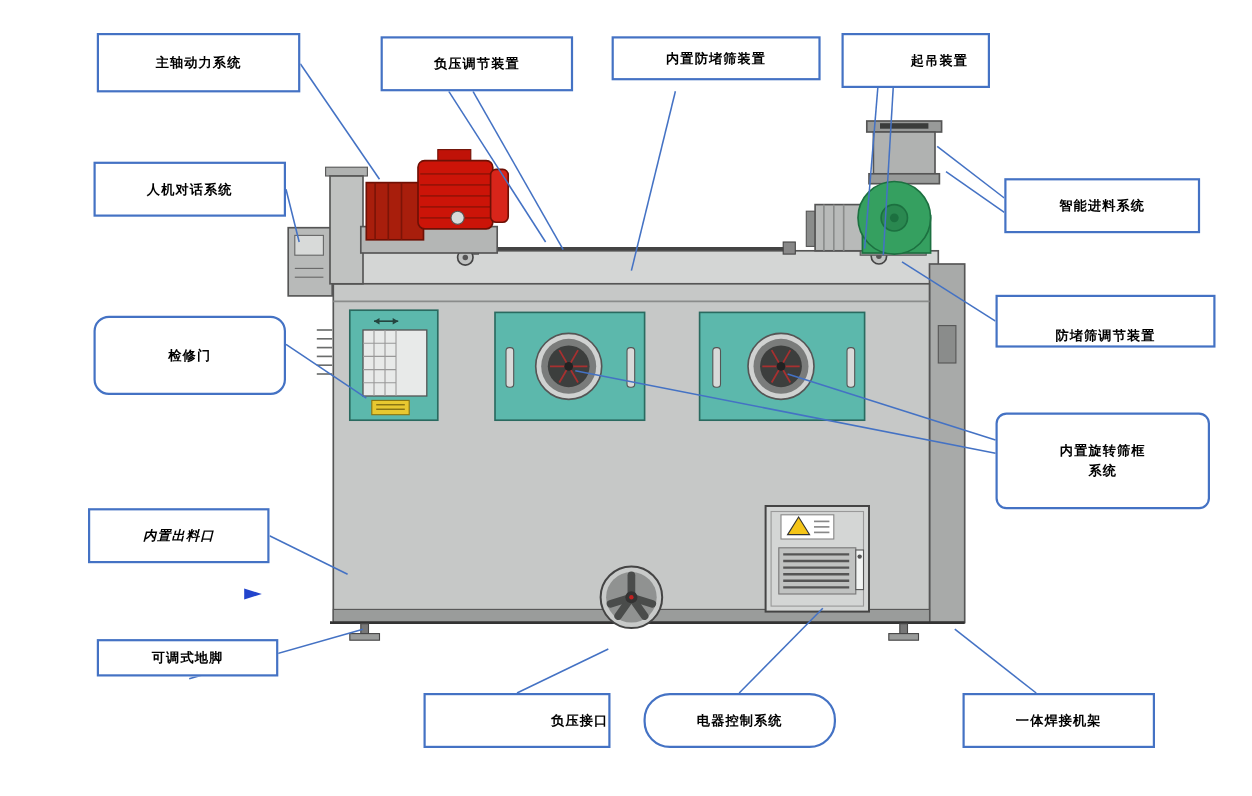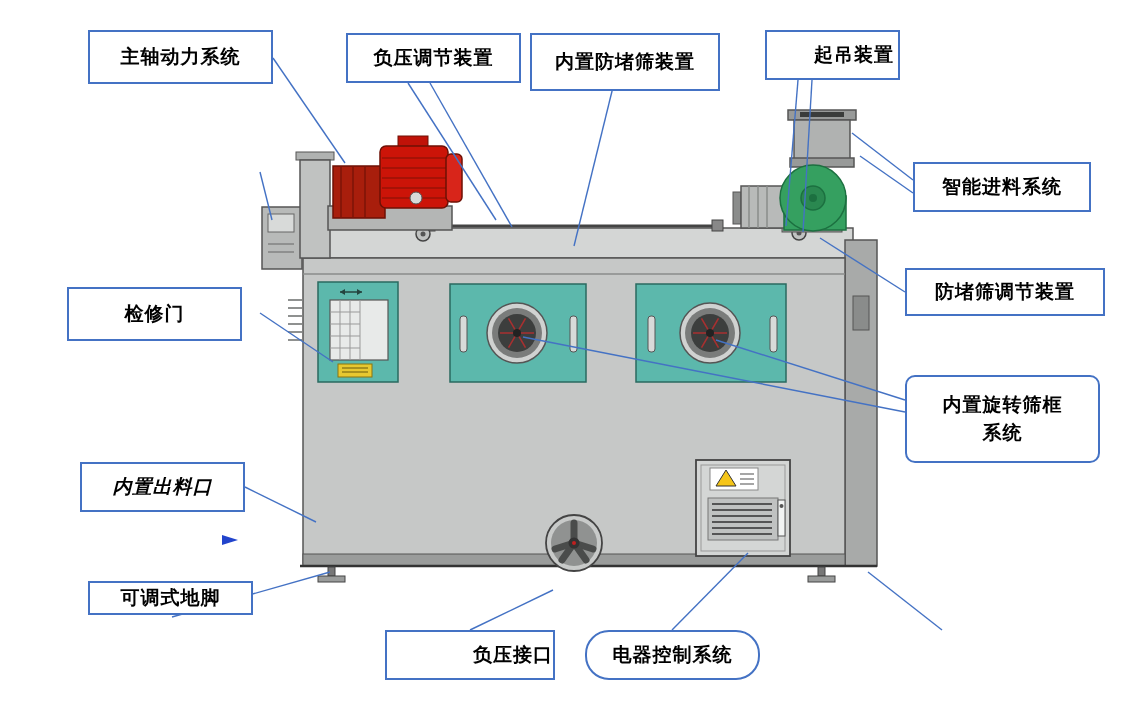--- a/index.html
+++ b/index.html
@@ -5,21 +5,21 @@
   html,body{margin:0;padding:0;background:#ffffff;}
   #stage{
     position:relative;width:1138px;height:724px;background:#ffffff;overflow:hidden;
     font-family:"Liberation Sans","DejaVu Sans",sans-serif;
   }
   #machine-svg{position:absolute;left:0;top:0;z-index:1;}
   .label-box{
     position:absolute;z-index:5;box-sizing:border-box;
     border:2px solid #4472c4;background:#ffffff;
     display:flex;align-items:center;justify-content:center;flex-direction:column;
-    font-size:19px;font-weight:bold;color:#000;letter-spacing:1px;
+    font-size:12px;font-weight:bold;color:#000;letter-spacing:1px;
     line-height:1.5;text-align:center;
   }
 </style>
 </head>
 <body>
 
 <div id="stage">
 
   <svg id="machine-svg" width="1138" height="724" viewBox="0 0 1138 724">
 
@@ -216,38 +216,41 @@
   </svg>
 
   <div class="label-box" style="left:88px;top:30px;width:185px;height:54px;">
     <span>主轴动力系统</span>
   </div>
 
   <div class="label-box" style="left:318px;top:33px;width:175px;height:50px;margin-left:28px;">
     <span>负压调节装置</span>
   </div>
 
-  <div class="label-box" style="left:530px;top:33px;width:190px;height:58px;align-items:center;">
+  <div class="label-box" style="left:556px;top:33px;width:190px;height:40px;align-items:center;">
     <span>内置防堵筛装置</span>
   </div>
 
   <div class="label-box" style="left:765px;top:30px;width:135px;height:50px;padding-left:43px;">
     <span>起吊装置</span>
   </div>
 
+  <div class="label-box" style="left:85px;top:147px;width:175px;height:50px;">
+    <span>人机对话系统</span>
+  </div>
 
   <div class="label-box" style="left:913px;top:162px;width:178px;height:50px;text-align:center;">
     <span>智能进料系统</span>
   </div>
 
-  <div class="label-box" style="left:905px;top:268px;width:200px;height:48px;">
+  <div class="label-box" style="left:905px;top:268px;width:200px;height:48px;justify-content:flex-end;">
     <span>防堵筛调节装置</span>
   </div>
 
-  <div class="label-box" style="left:67px;top:287px;width:175px;height:54px;">
+  <div class="label-box" style="left:85px;top:287px;width:175px;height:72px;border-radius:14px;">
     <span>检修门</span>
   </div>
 
   <div class="label-box" style="left:905px;top:375px;width:195px;height:88px;border-radius:10px;">
     <span>内置旋转筛框</span>
     <span>系统</span>
   </div>
 
   <div class="label-box" style="left:80px;top:462px;width:165px;height:50px;font-style:italic;">
     <span>内置出料口</span>
@@ -258,14 +261,17 @@
   </div>
 
   <div class="label-box" style="left:385px;top:630px;width:170px;height:50px;align-items:flex-end;">
     <span>负压接口</span>
   </div>
 
   <div class="label-box" style="left:585px;top:630px;width:175px;height:50px;border-radius:24px;">
     <span>电器控制系统</span>
   </div>
 
+  <div class="label-box" style="left:875px;top:630px;width:175px;height:50px;">
+    <span>一体焊接机架</span>
+  </div>
 
 </div>
 
 </body></html>

